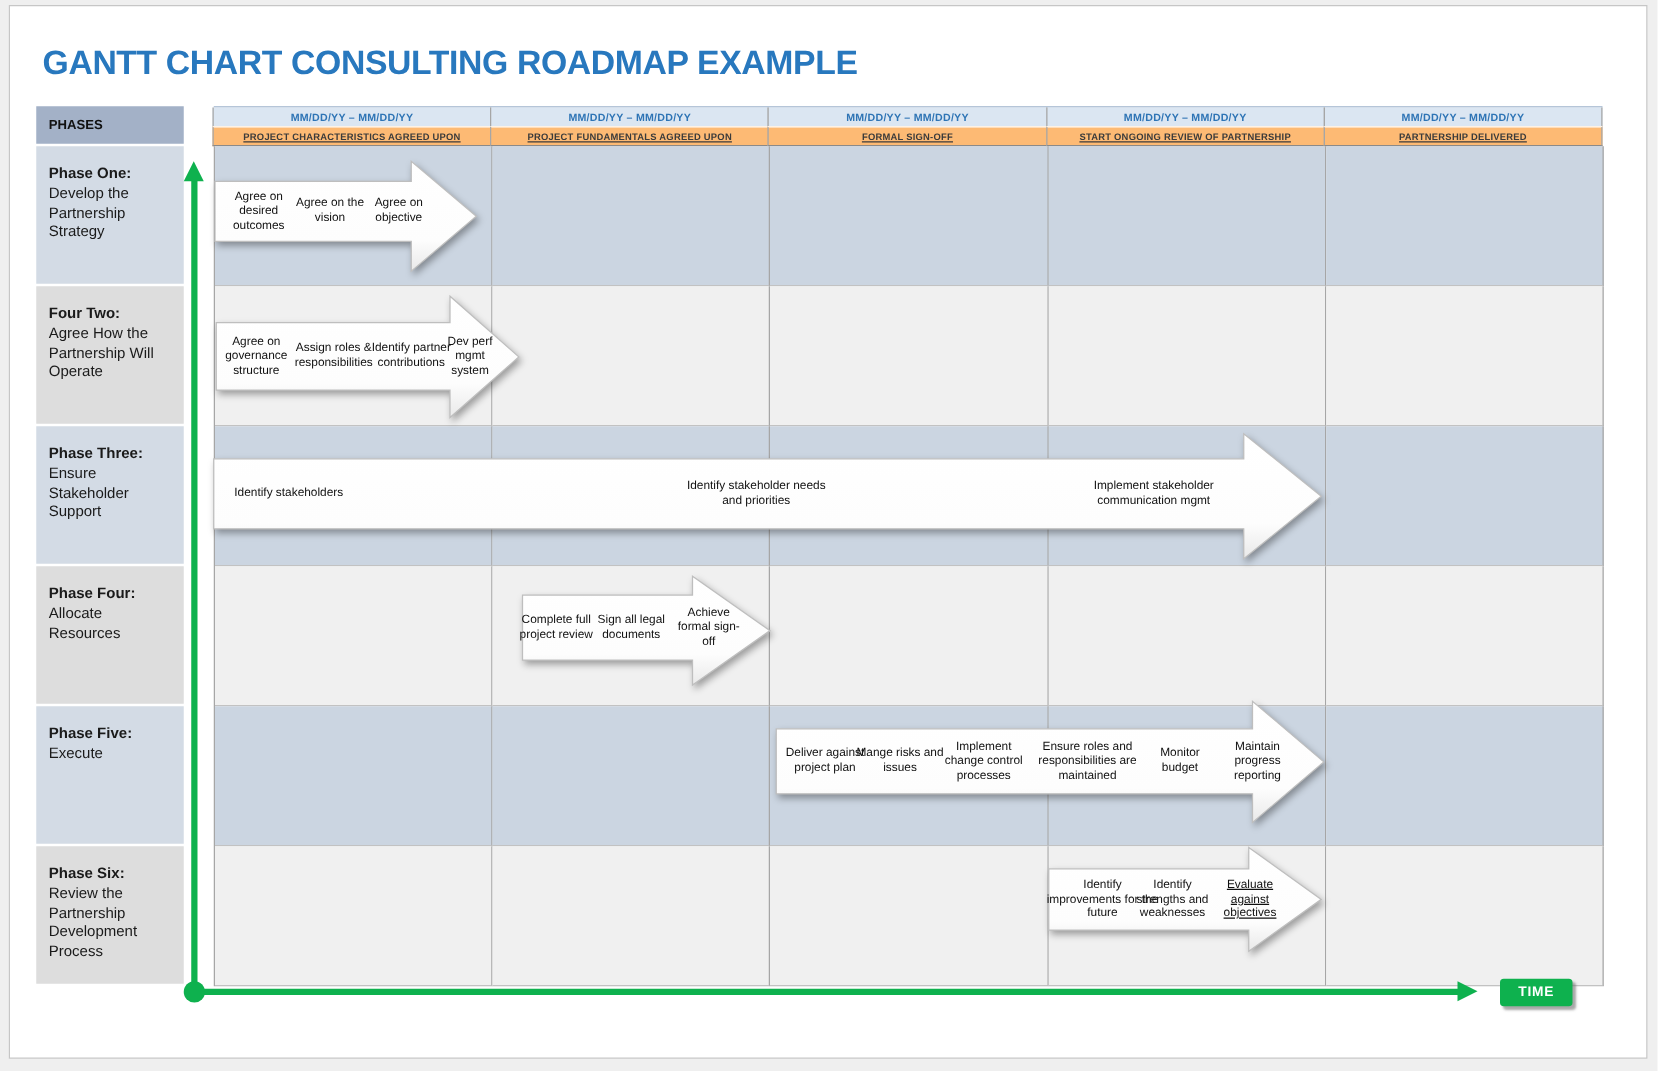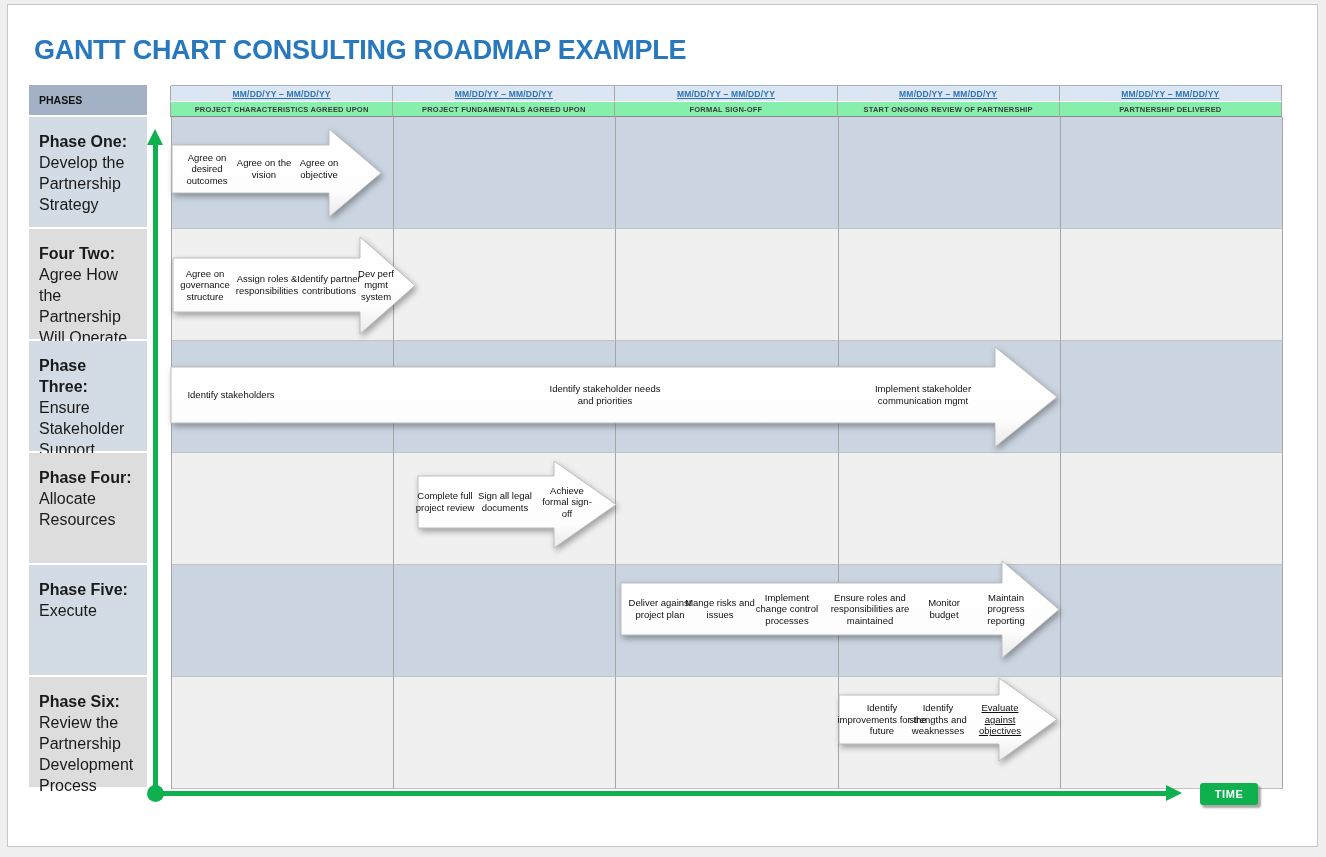--- a/index.html
+++ b/index.html
@@ -18,44 +18,45 @@
   }
 
   
   .phases-header {
     position:absolute; left:21px; top:80px; width:118px; height:30px;
     background:#A3B1C7; display:flex; align-items:center; padding-left:10px;
     font-size:10.5px; font-weight:bold; color:#111;
   }
   .phase-block {
     position:absolute; left:21px; width:118px; height:110px;
-    padding:14px 8px 0 10px; font-size:16px; line-height:1.32; color:#1a1a1a;
+    padding:14px 8px 0 10px; font-size:12px; line-height:1.32; color:#1a1a1a;
   }
   .phase-block.odd  { background:#D3DBE5; }
   .phase-block.even { background:#DDDDDD; }
   .phase-block b { display:block; font-weight:bold; }
 
   
   .date-row, .ms-row {
     position:absolute; left:163px; width:1111px; display:grid;
     grid-template-columns:repeat(5, 222.2px);
   }
   .date-row { top:80px; height:16px; border-top:1px solid #9DB3CC; }
   .ms-row   { top:96px; height:16px; }
   .date-cell {
     background:#DBE6F2; border-right:1px solid #A6A6A6; border-left:1px solid #A6A6A6;
     margin-left:-1px; display:flex; align-items:center; justify-content:center;
-    font-size:8.5px; font-weight:bold; color:#2E74B5; letter-spacing:0.2px;text-decoration:underline;
+    font-size:8.5px; font-weight:bold; color:#2E74B5; letter-spacing:0.2px;
   }
   .ms-cell {
-    background:#86efac; border-right:1px solid #A6A6A6; border-left:1px solid #A6A6A6;
+    background:#fdba74; border-right:1px solid #A6A6A6; border-left:1px solid #A6A6A6;
     border-top:1px solid #FFFFFF; border-bottom:1px solid #8A8A8A;
     margin-left:-1px; display:flex; align-items:center; justify-content:center;
     font-size:7.5px; font-weight:bold; color:#3B3B3B; letter-spacing:0.2px;
     text-align:center;
+    text-decoration:underline;
   }
 
   
   .grid {
     position:absolute; left:163px; top:112px; width:1111px; height:672px;
     display:grid; grid-template-columns:repeat(5, 222.2px);
     grid-auto-rows:112px; border-left:1px solid #A6A6A6;
   }
   .cell { border-right:1px solid #A6A6A6; border-bottom:1px solid #C2C2C2; }
   .cell.odd  { background:#CBD5E1; }

